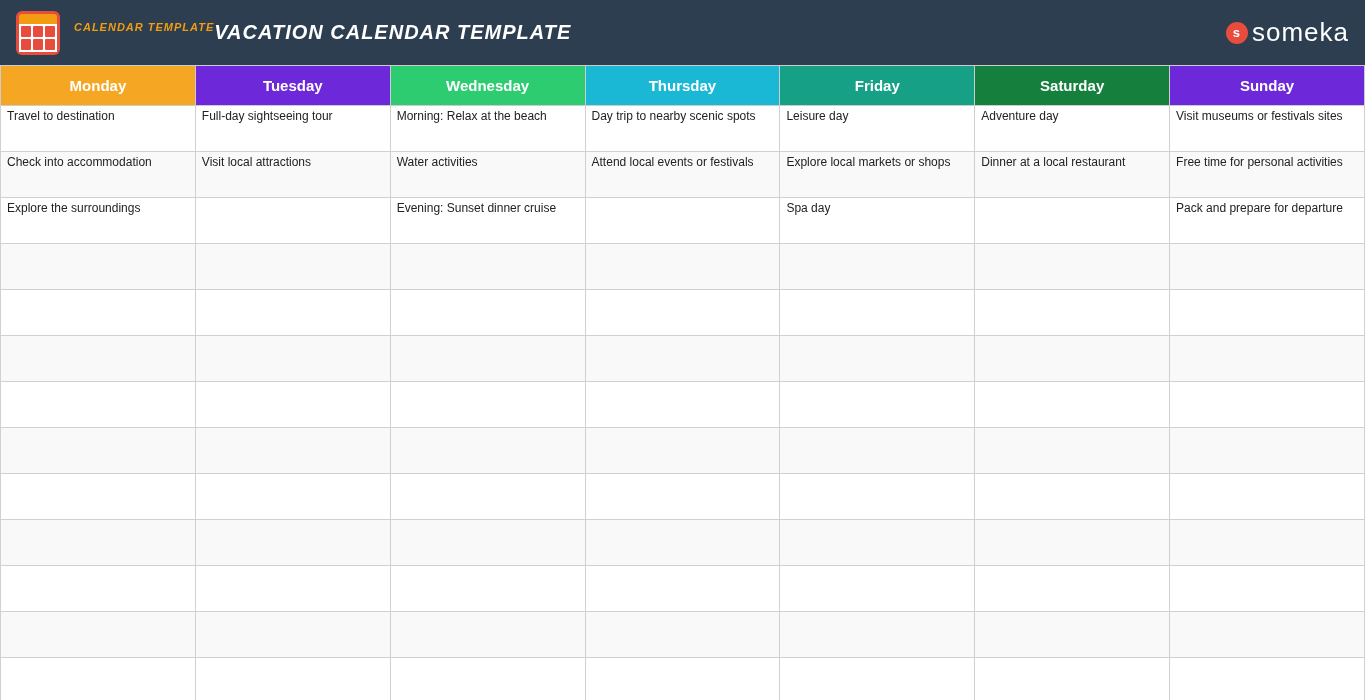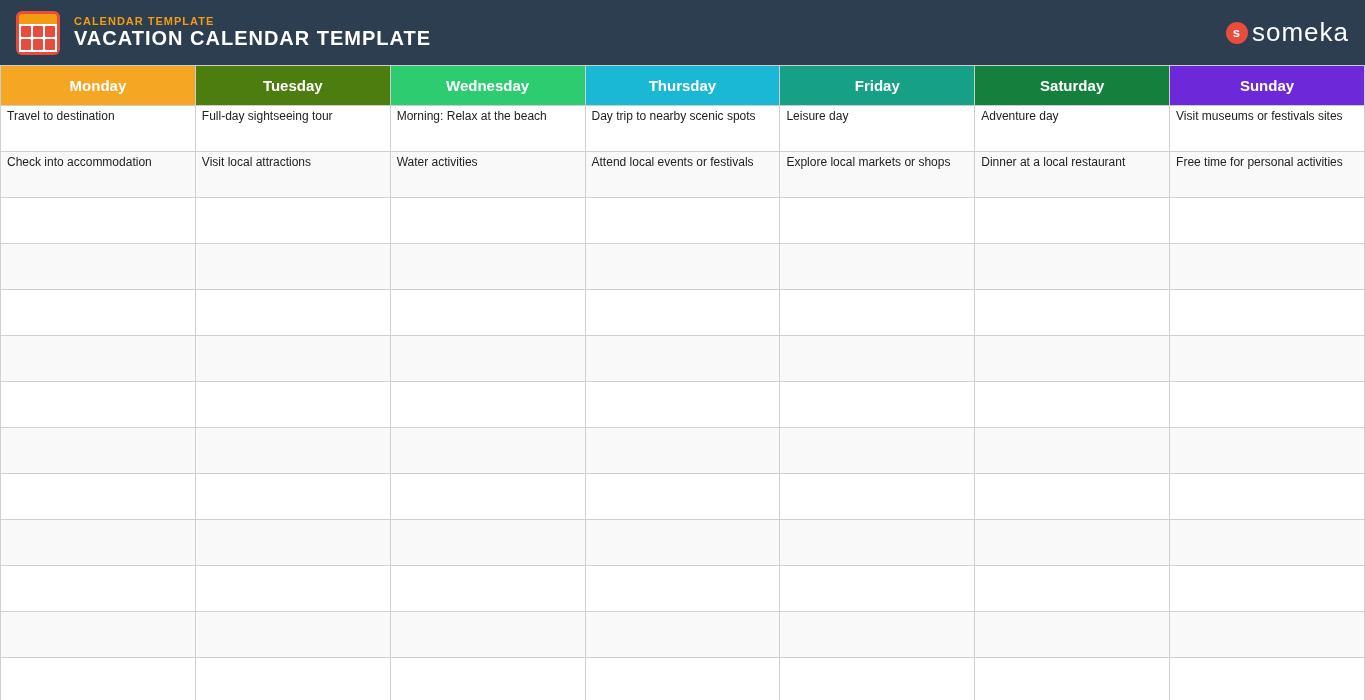--- a/index.html
+++ b/index.html
@@ -48,21 +48,22 @@
       grid-template-rows: repeat(2, 1fr);
       gap: 2px;
       padding: 2px;
     }
     .cal-dot {
       background: #e74c3c;
       border-radius: 1px;
     }
     .header-titles {
       display: flex;
-      flex-direction: column;
+      flex-direction: row;
+      font-style: italic;
     }
     .header-subtitle {
       color: #f39c12;
       font-size: 11px;
       font-weight: 600;
       letter-spacing: 1px;
       text-transform: uppercase;
     }
     .header-title {
       color: #fff;
@@ -107,21 +108,21 @@
     thead th {
       color: #fff;
       font-size: 15px;
       font-weight: 700;
       text-align: center;
       padding: 10px 20px;
       border: 1px solid #ccc;
       height: 40px;
     }
     .col-monday    { background: #f5a623; }
-    .col-tuesday   { background: #4d7c0f; }
+    .col-tuesday   { background: #6d28d9; }
     .col-wednesday { background: #2ecc71; }
     .col-thursday  { background: #1ab8d5; margin-left: 31px; }
     .col-friday    { background: #16a085; }
     .col-saturday  { background: #15803d; }
     .col-sunday    { background: #6d28d9; }
 
     tbody tr {
       height: 46px;
     }
     tbody td {
@@ -189,20 +190,29 @@
         <tr>
           <td>Check into accommodation</td>
           <td>Visit local attractions</td>
           <td>Water activities</td>
           <td>Attend local events or festivals</td>
           <td>Explore local markets or shops</td>
           <td>Dinner at a local restaurant</td>
           <td>Free time for personal activities</td>
         </tr>
         <tr>
+          <td>Explore the surroundings</td>
+          <td></td>
+          <td>Evening: Sunset dinner cruise</td>
+          <td></td>
+          <td>Spa day</td>
+          <td></td>
+          <td>Pack and prepare for departure</td>
+        </tr>
+        <tr>
           <td></td>
           <td></td>
           <td></td>
           <td></td>
           <td></td>
           <td></td>
           <td></td>
         </tr>
         <tr>
           <td></td>

